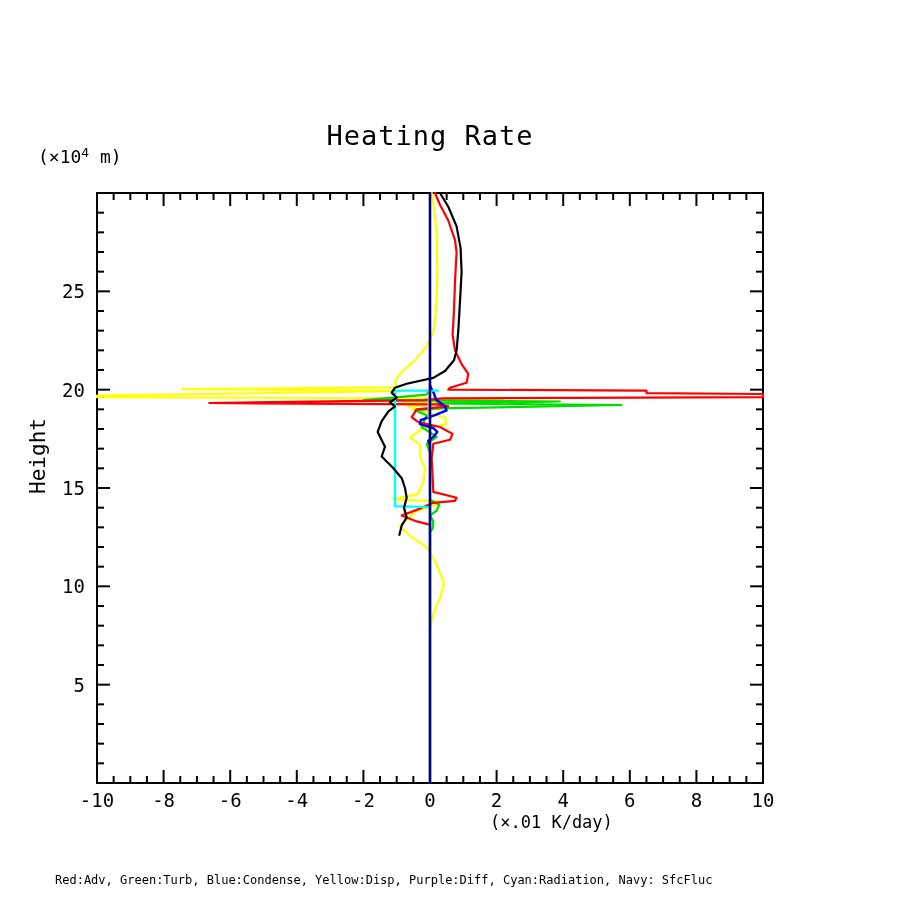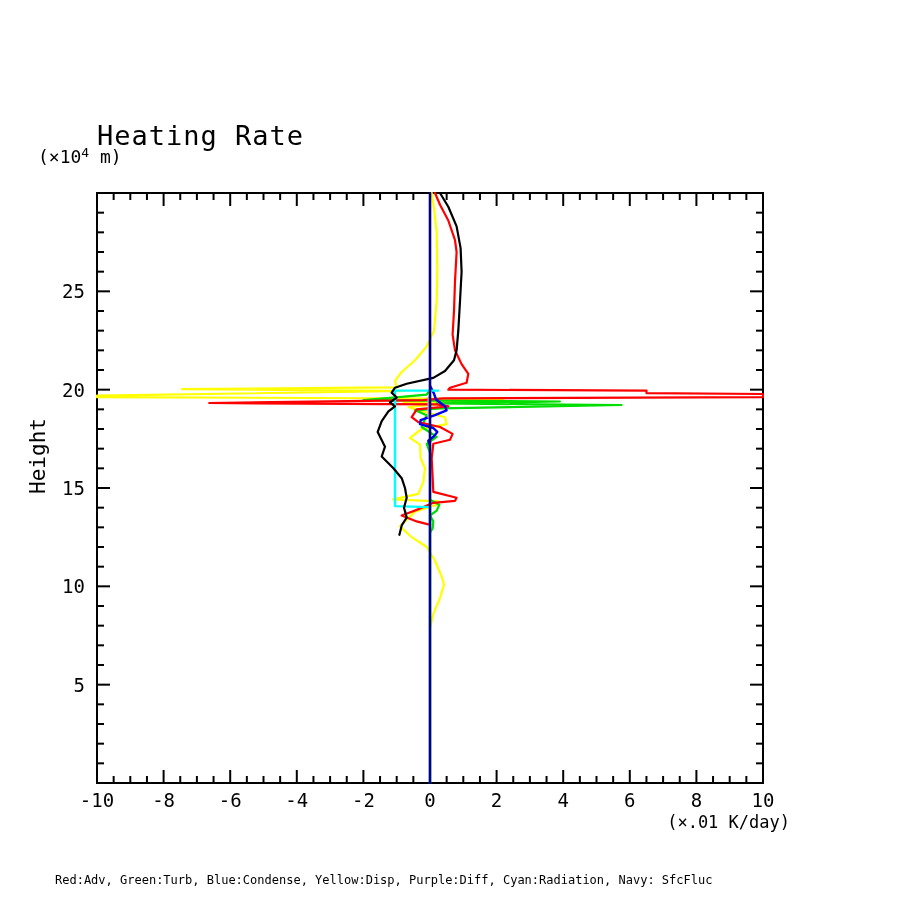--- a/index.html
+++ b/index.html
@@ -2,26 +2,26 @@
 <html><head>
 <meta charset="utf-8">
 <style>
   html,body{margin:0;padding:0;}
   body{
     width:904px;height:904px;position:relative;background:#ffffff;
     font-family:"DejaVu Sans Mono","Liberation Mono",monospace;
     color:#000;overflow:hidden;
   }
   .abs{position:absolute;}
-  #title{left:97px;top:120px;width:666px;font-size:27px;letter-spacing:1px;white-space:nowrap;}
+  #title{left:97px;top:120px;width:666px;text-align:center;font-size:27px;letter-spacing:1px;white-space:nowrap;}
   #y-unit{left:14px;top:146px;font-size:18px;white-space:nowrap;margin-left:24px;}
   #y-unit .sup{font-size:13px;position:relative;top:-6px;}
   #height-wrap{left:38px;top:456px;width:0;height:0;}
   #height-label{position:absolute;transform:translate(-50%,-50%) rotate(-90deg);font-size:21px;white-space:nowrap;}
-  #x-unit{left:490px;top:812px;width:300px;text-align:right;font-size:17px;white-space:nowrap;}
+  #x-unit{left:490px;top:812px;width:300px;font-size:17px;white-space:nowrap;}
   #legend{left:55px;top:873px;font-size:12px;white-space:nowrap;}
   svg{position:absolute;left:0;top:0;}
   svg text{font-family:"DejaVu Sans Mono","Liberation Mono",monospace;fill:#000;}
 </style>
 </head>
 <body>
 
 <div class="abs" id="title">Heating Rate</div>
 
 <div class="abs" id="y-unit"><span>(×10</span><span class="sup">4</span><span> m)</span></div>

